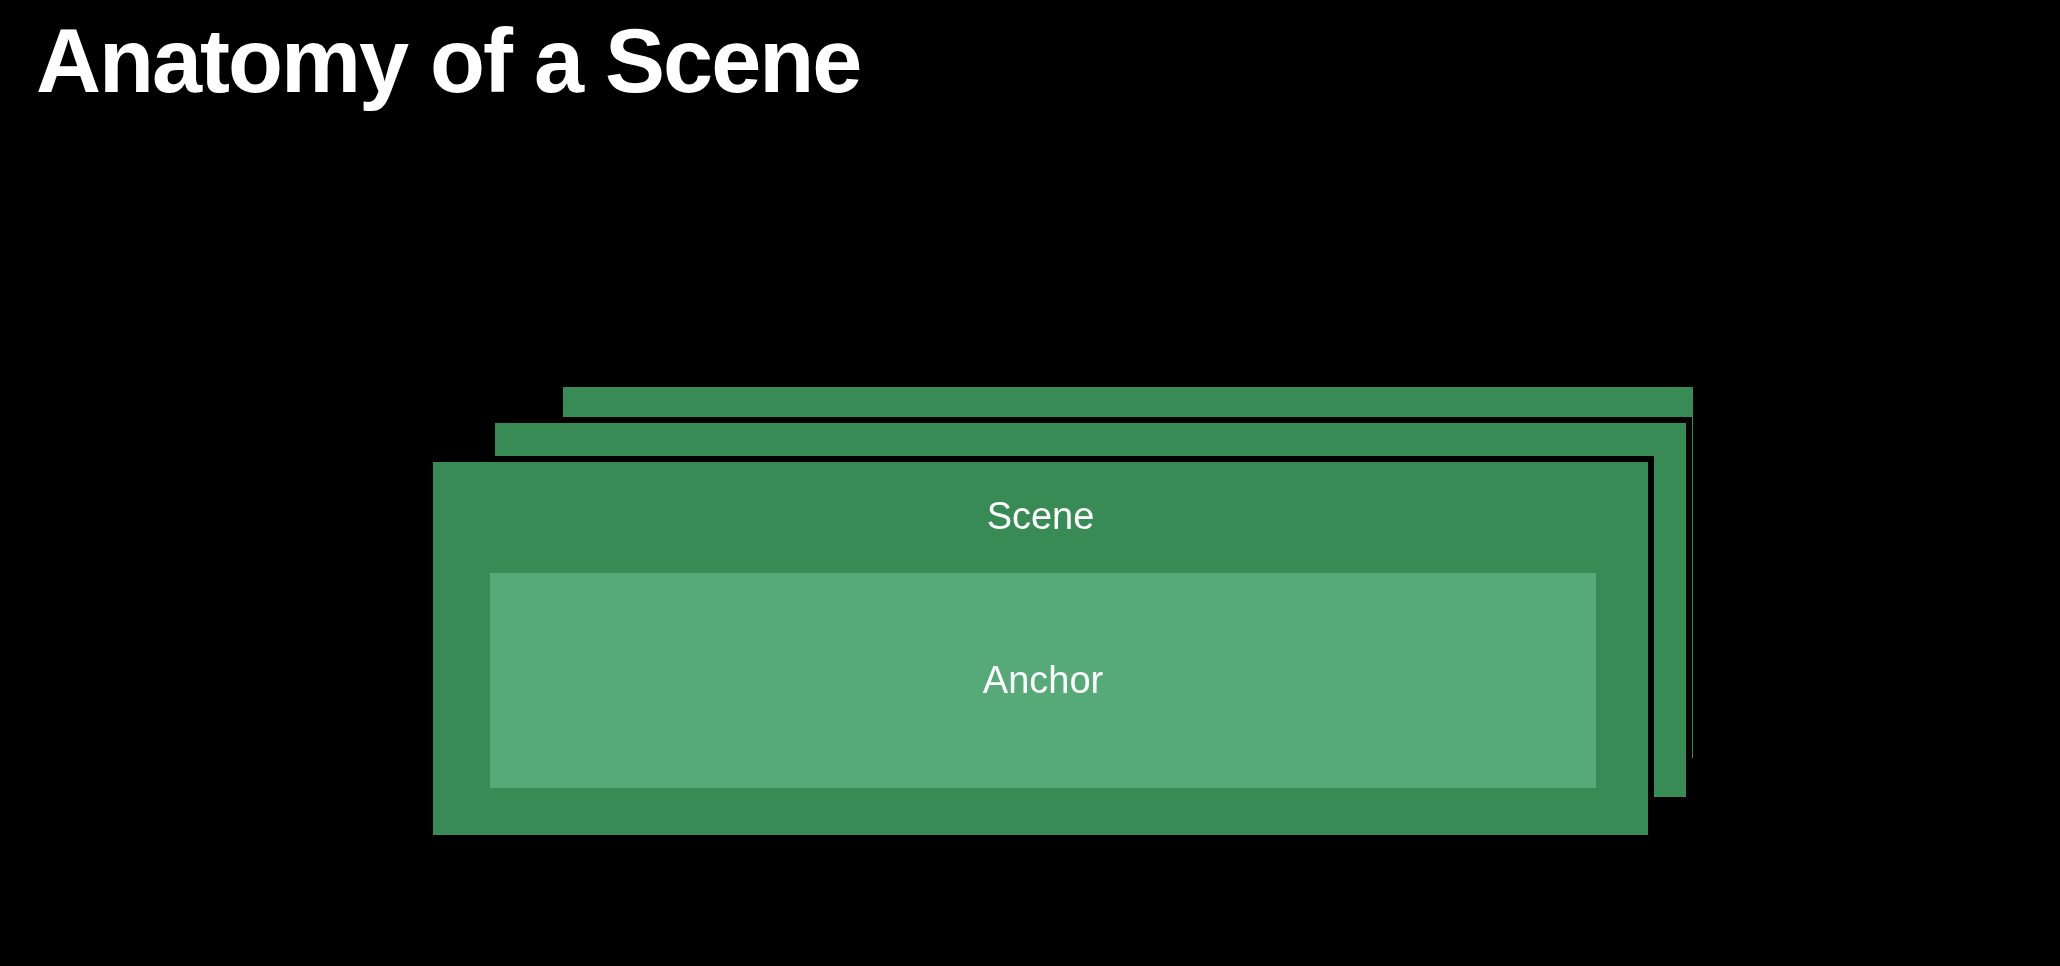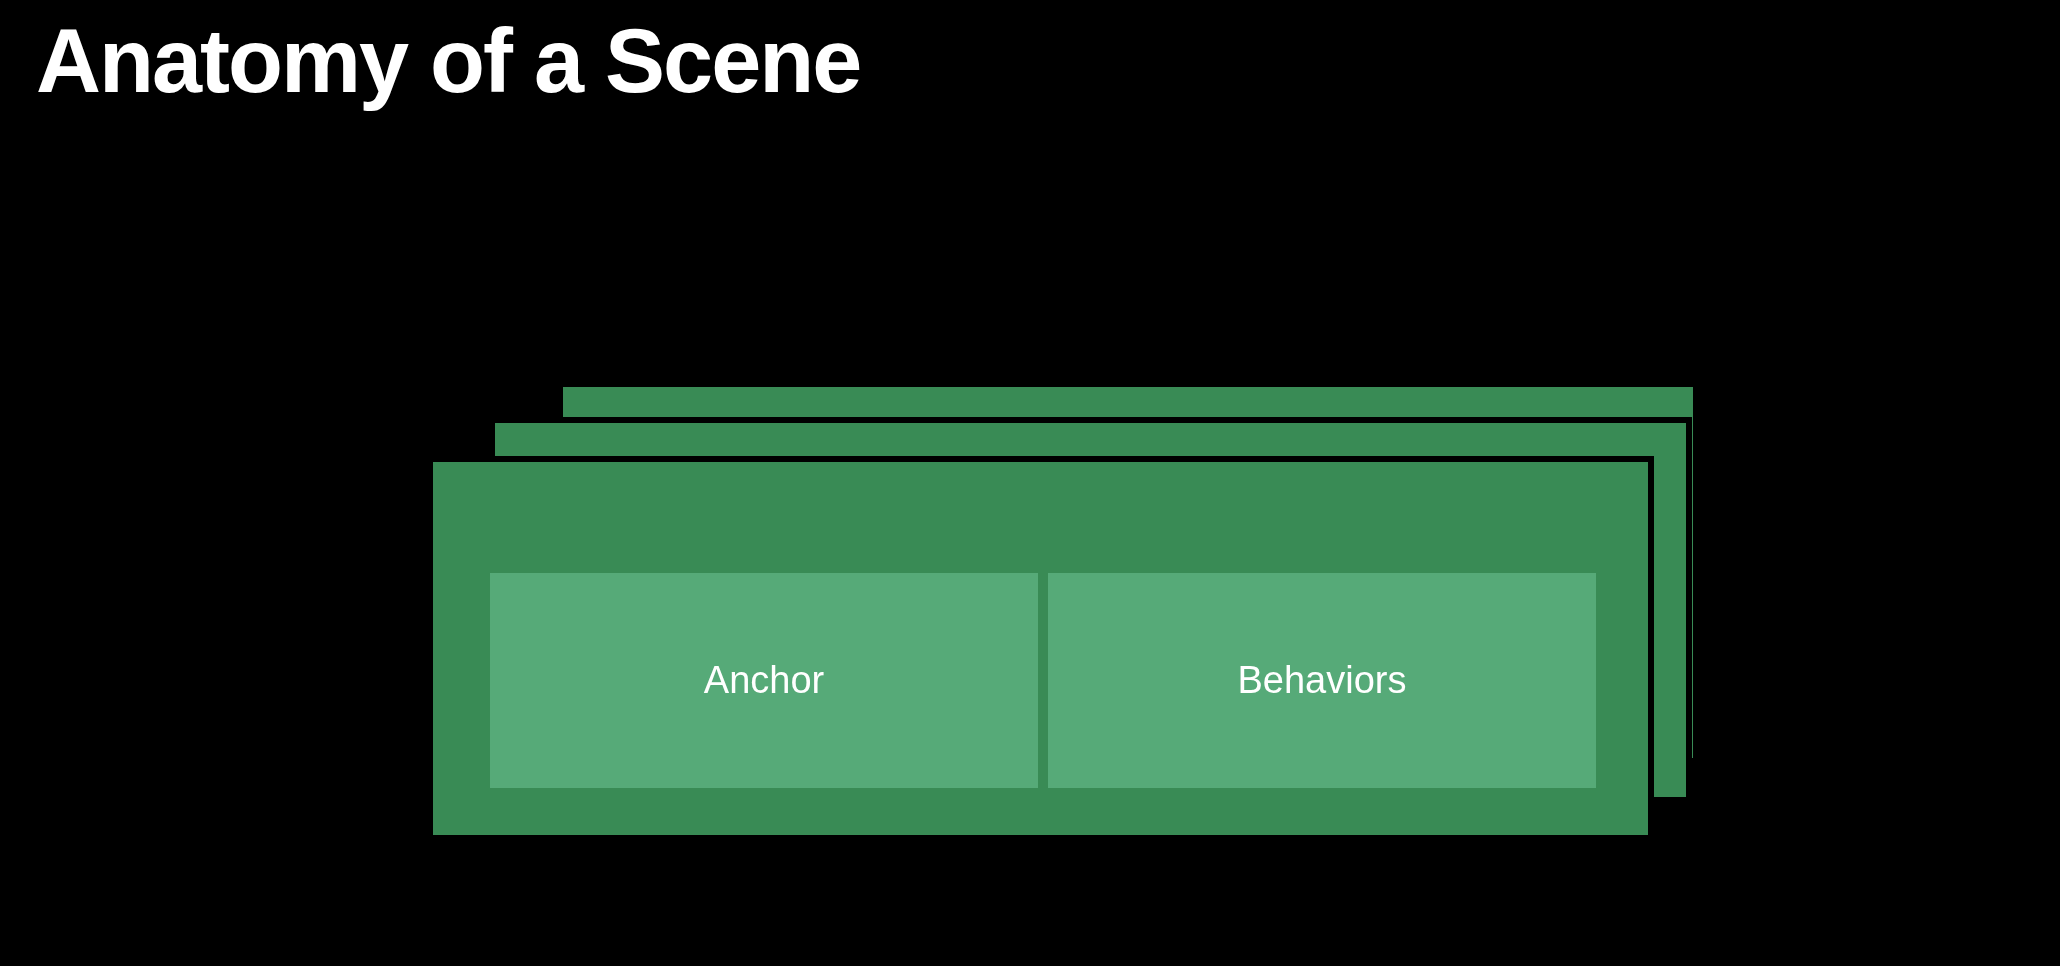--- a/index.html
+++ b/index.html
@@ -95,29 +95,27 @@
   <h1 class="title">Anatomy of a Scene</h1>
 
   <div class="stack">
 
     <div class="layer back"></div>
 
     <div class="layer middle"></div>
 
     <div class="layer front">
 
+      <div class="scene-label">Scene</div>
 
       <div class="children-row">
 
         <div class="child-box">
           <div class="label">Anchor</div>
         </div>
 
 
-        <div class="child-box">
-          <div class="label">Behaviors</div>
-        </div>
 
 
       </div>
     </div>
   </div>
 </div>
 
 </body></html>

